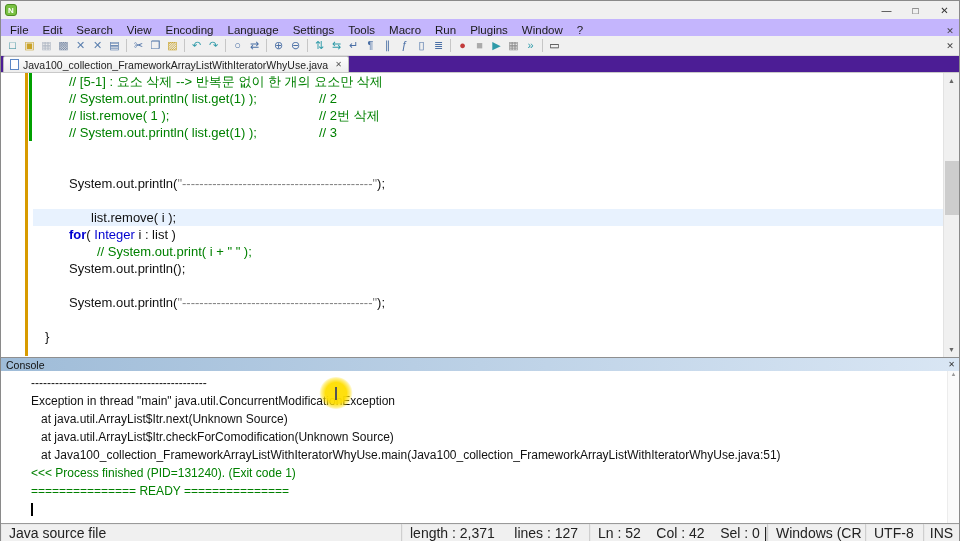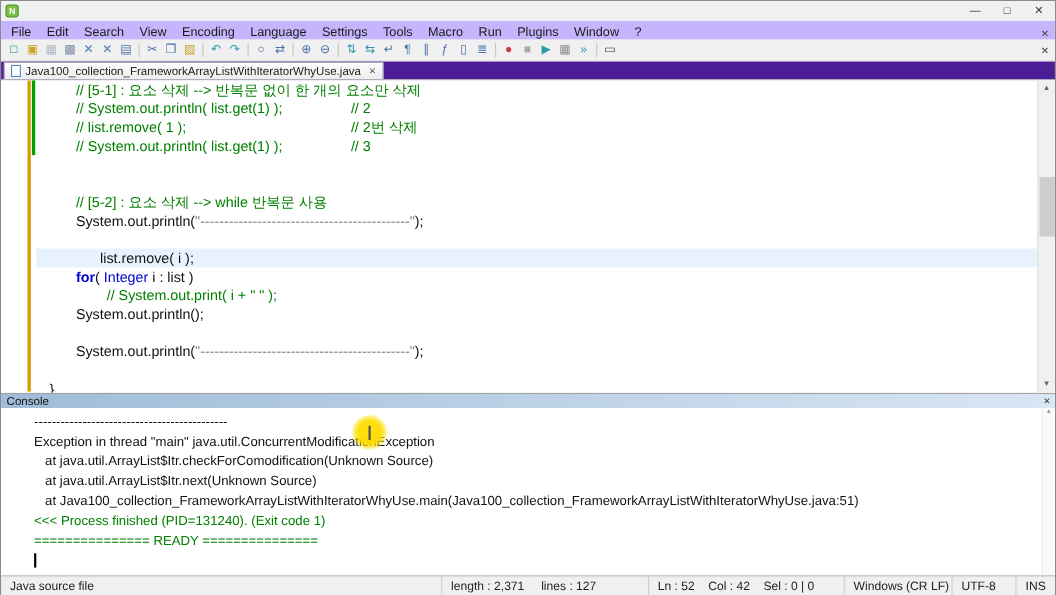--- a/index.html
+++ b/index.html
@@ -56,21 +56,21 @@
   .console-body { position:relative; height:152px; background:#fff; font-family:"Liberation Sans",sans-serif; font-size:12px; padding-top:3px; overflow:hidden; flex:0 0 auto; }
   .con-line { height:18px; line-height:18px; white-space:pre; padding-left:30px; }
   .seg2-out { color:#111; }
   .seg2-ok { color:var(--console-ok,#008000); }
   .caret { display:inline-block; width:2px; height:13px; background:#000; vertical-align:middle; }
   .click-ind { position:absolute; left:318px; top:6px; width:34px; height:32px; border-radius:50%; background:radial-gradient(circle, rgba(255,222,0,0.95) 0 45%, rgba(255,222,0,0.45) 62%, rgba(255,222,0,0) 72%); z-index:5; pointer-events:none; display:flex; align-items:center; justify-content:center; }
   .ibeam { width:2px; height:13px; background:#555; }
   .console-scroll { position:absolute; right:0; top:0; width:12px; height:100%; background:#fafafa; border-left:1px solid #ececec; font-size:6px; color:#999; text-align:center; }
 
   
-  .statusbar { height:19px; background:#f0f0f0; border-top:1px solid #9a9a9a; display:flex; align-items:stretch; font-size:11px; color:#222; flex:0 0 auto; }
+  .statusbar { height:19px; background:#f0f0f0; border-top:1px solid #9a9a9a; display:flex; align-items:stretch; font-size:14px; color:#222; flex:0 0 auto; }
   .sb-cell { display:flex; align-items:center; padding:0 8px; white-space:pre; border-left:1px solid #cfcfcf; box-shadow:inset 1px 1px 0 #e9e9e9; overflow:hidden; }
   .sb-cell.first { border-left:none; flex:1; }
   .w-len { width:188px; } .w-pos { width:178px; } .w-eol { width:98px; } .w-enc { width:58px; } .w-ins { width:36px; justify-content:center; }
 </style>
 </head>
 <body>
 
 <div class="window">
 
   <div class="titlebar">
@@ -140,21 +140,20 @@
   <div class="editor">
     <div class="change-unsaved"></div>
     <div class="change-saved"></div>
     <div class="code-area">
         <div class="code-line ind-a"><span class="seg-cmt">// [5-1] : 요소 삭제 --&gt; 반복문 없이 한 개의 요소만 삭제</span></div>
         <div class="code-line ind-a"><span class="seg-cmt">// System.out.println( list.get(1) );</span><span class="tail seg-cmt">// 2</span></div>
         <div class="code-line ind-a"><span class="seg-cmt">// list.remove( 1 );</span><span class="tail seg-cmt">// 2번 삭제</span></div>
         <div class="code-line ind-a"><span class="seg-cmt">// System.out.println( list.get(1) );</span><span class="tail seg-cmt">// 3</span></div>
         <div class="code-line ind-0"></div>
         <div class="code-line ind-0"></div>
-        <div class="code-line ind-a"><span class="seg-cmt">// [5-2] : 요소 삭제 --&gt; while 반복문 사용</span></div>
         <div class="code-line ind-a"><span class="seg-pln">System.out.println(</span><span class="seg-str">"--------------------------------------------"</span><span class="seg-pln">);</span></div>
         <div class="code-line ind-0"></div>
         <div class="code-line ind-b hl"><span class="seg-pln">list.remove( i );</span></div>
         <div class="code-line ind-a"><span class="seg-kw">for</span><span class="seg-pln">( </span><span class="seg-kw2">Integer</span><span class="seg-pln"> i : list )</span></div>
         <div class="code-line ind-c"><span class="seg-cmt">// System.out.print( i + " " );</span></div>
         <div class="code-line ind-a"><span class="seg-pln">System.out.println();</span></div>
         <div class="code-line ind-0"></div>
         <div class="code-line ind-a"><span class="seg-pln">System.out.println(</span><span class="seg-str">"--------------------------------------------"</span><span class="seg-pln">);</span></div>
         <div class="code-line ind-0"></div>
         <div class="code-line ind-d"><span class="seg-pln">}</span></div>
@@ -167,22 +166,22 @@
   </div>
 
   <div class="console-header">
     <span>Console</span>
     <span class="console-close">✕</span>
   </div>
   <div class="console-body">
     <div class="con-lines">
         <div class="con-line seg2-out">--------------------------------------------</div>
         <div class="con-line seg2-out">Exception in thread "main" java.util.ConcurrentModificationException</div>
+        <div class="con-line seg2-out">   at java.util.ArrayList$Itr.next(Unknown Source)</div>
         <div class="con-line seg2-out">   at java.util.ArrayList$Itr.checkForComodification(Unknown Source)</div>
-        <div class="con-line seg2-out">   at java.util.ArrayList$Itr.next(Unknown Source)</div>
         <div class="con-line seg2-out">   at Java100_collection_FrameworkArrayListWithIteratorWhyUse.main(Java100_collection_FrameworkArrayListWithIteratorWhyUse.java:51)</div>
         <div class="con-line seg2-ok">&lt;&lt;&lt; Process finished (PID=131240). (Exit code 1)</div>
         <div class="con-line seg2-ok">=============== READY ===============</div>
         <div class="con-line seg2-out"><span class="caret"></span></div>
       </div>
     <div class="click-ind">
         <div class="ibeam"></div>
       </div>
     <div class="console-scroll">▲<br><br></div>
   </div>

